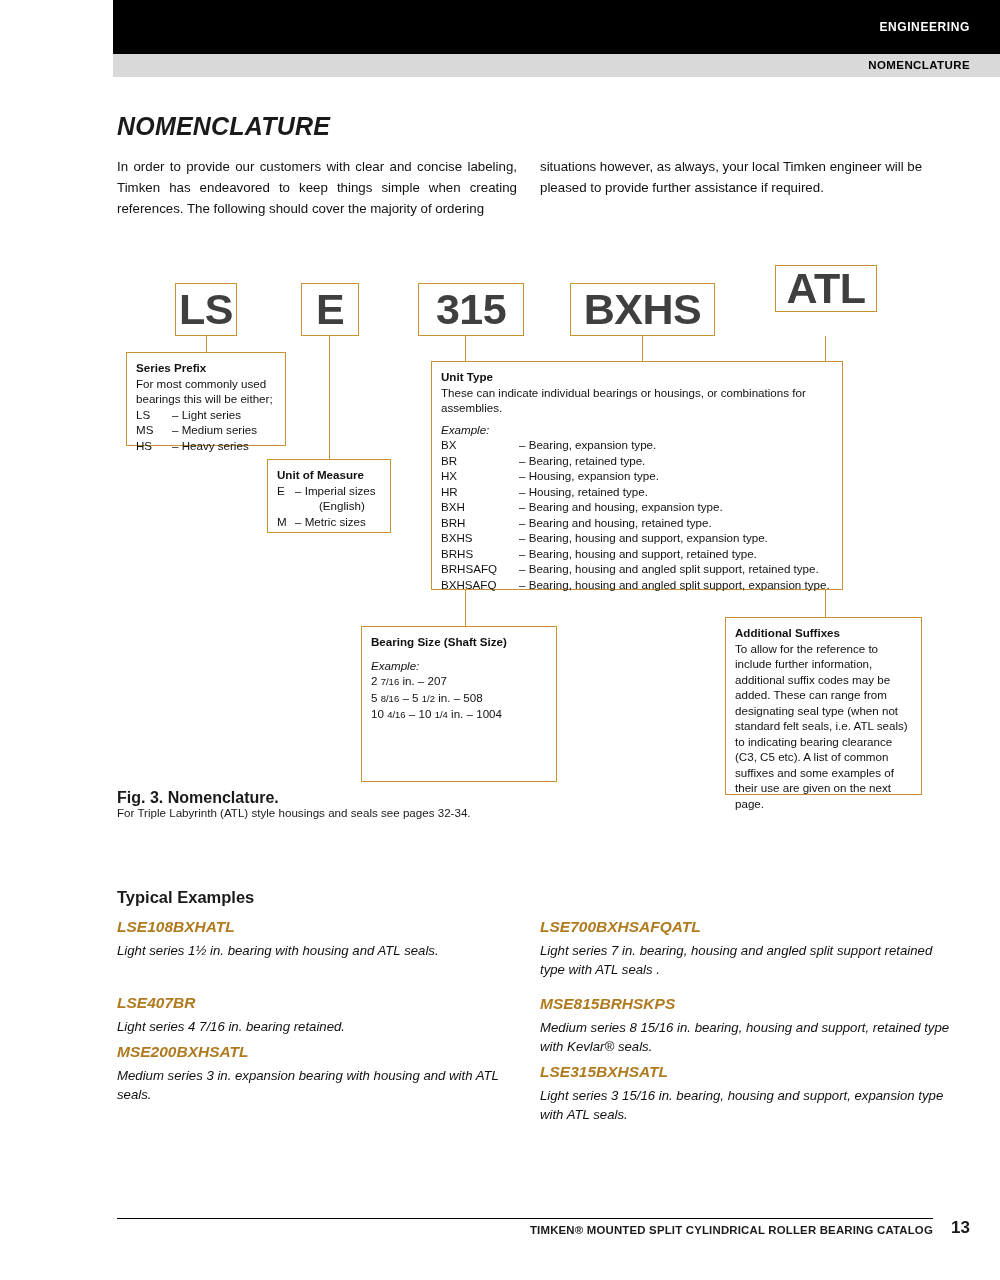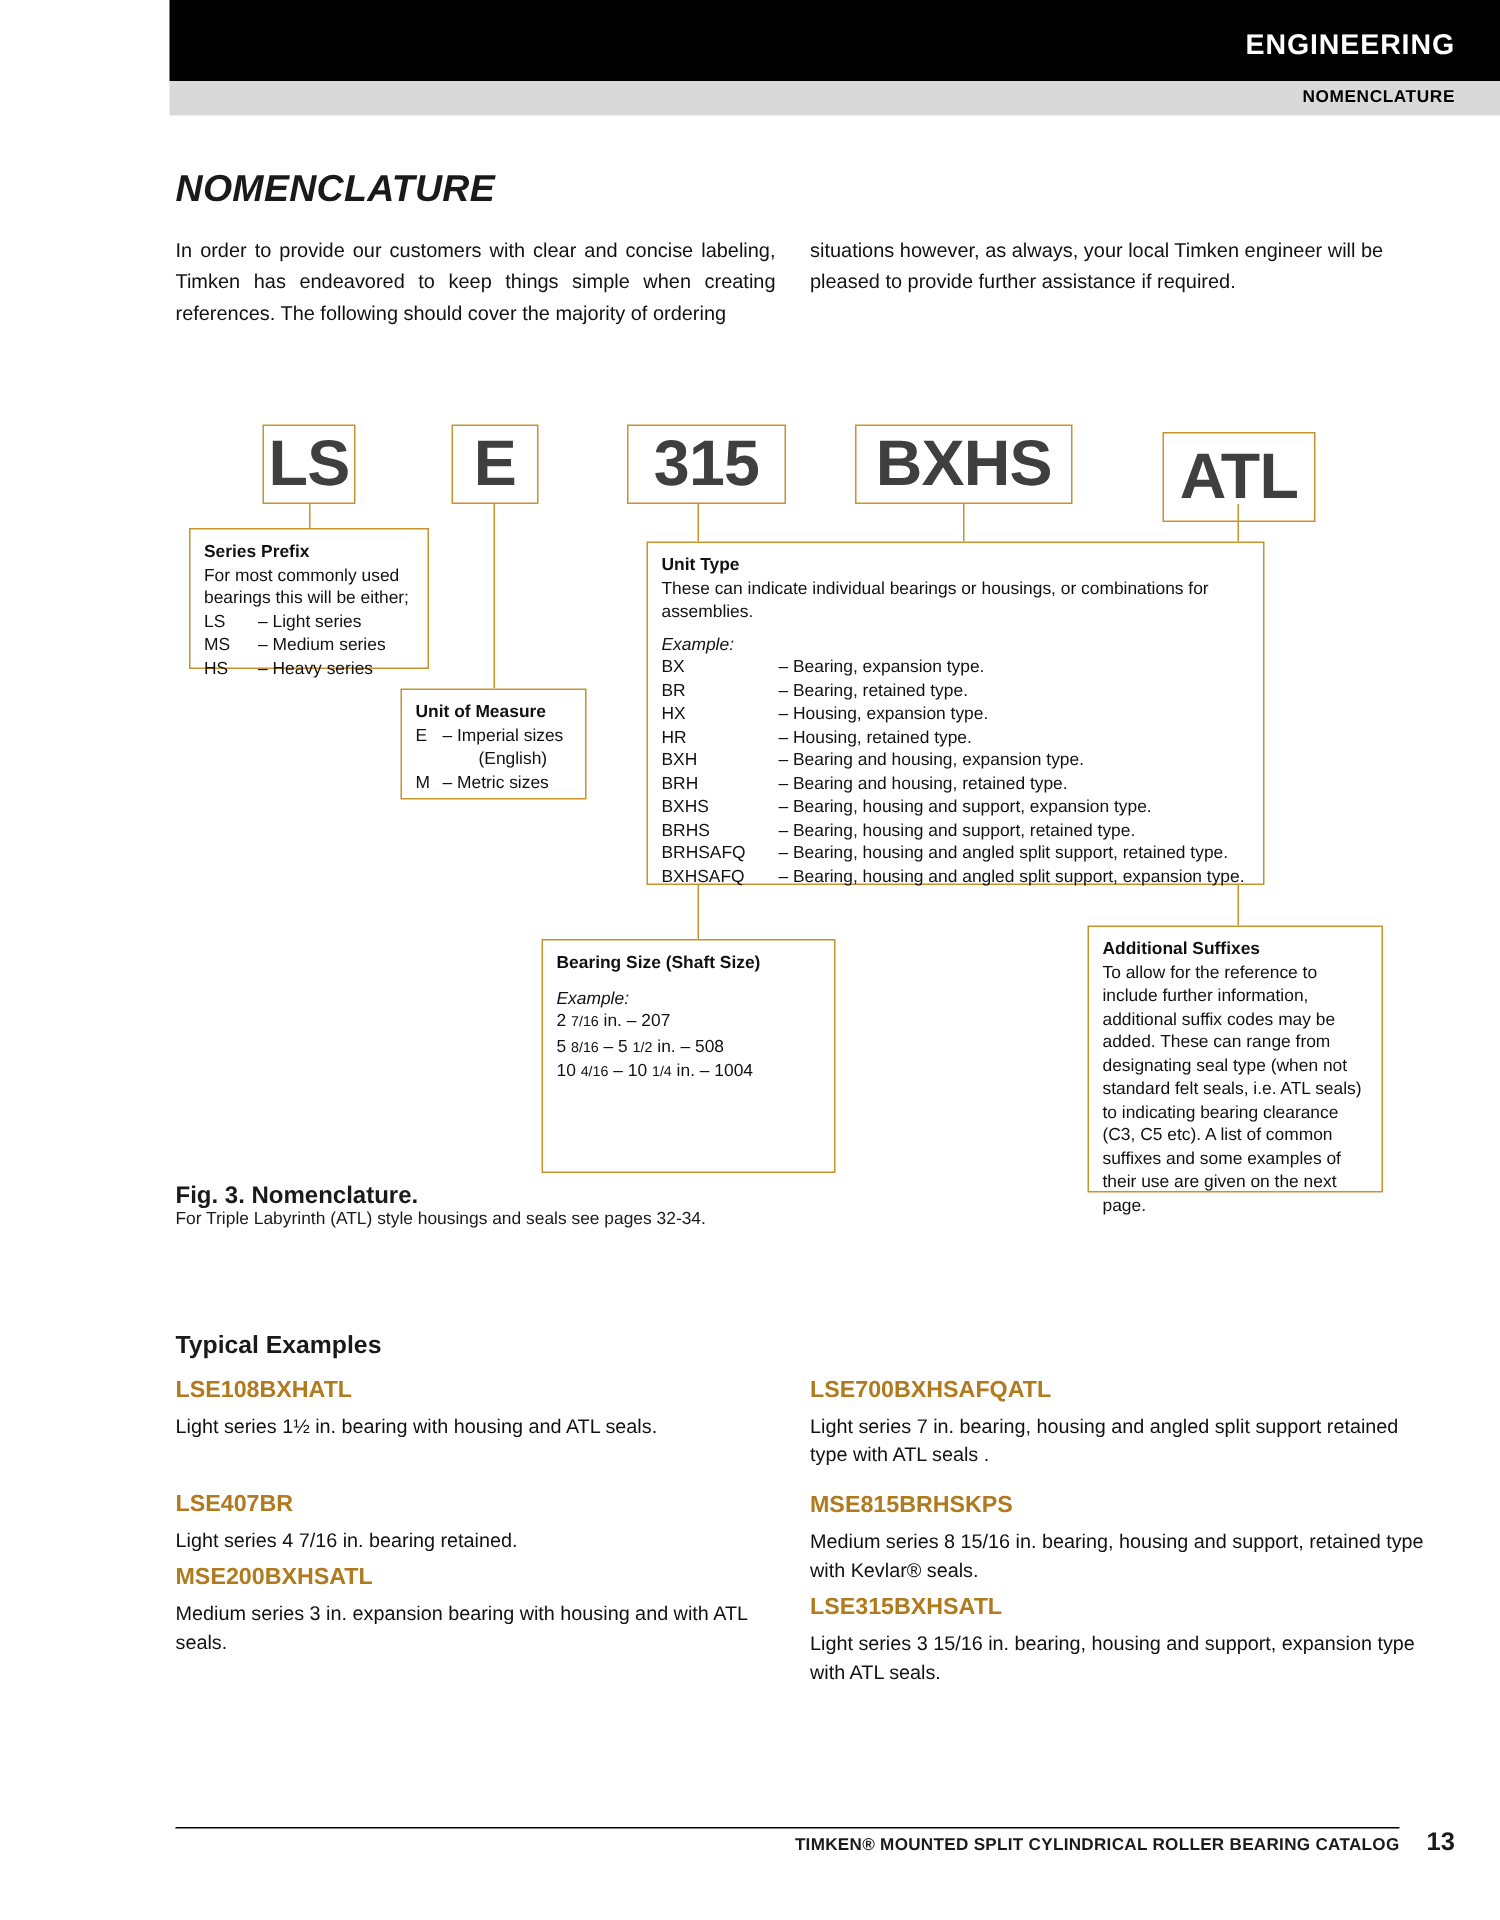--- a/index.html
+++ b/index.html
@@ -23,21 +23,21 @@
   .header-black {
     position: absolute;
     left: 113px; top: 0;
     width: 887px; height: 54px;
     background: #000000;
   }
   .header-black .title {
     position: absolute;
     right: 30px; top: 20px;
     color: #ffffff;
-    font-size: 19px;
+    font-size: 12px;
     font-weight: bold;
     letter-spacing: 0.6px;
   }
   .header-gray {
     position: absolute;
     left: 113px; top: 54px;
     width: 887px; height: 23px;
     background: #d9d9d9;
   }
   .header-gray .subtitle {
@@ -76,21 +76,21 @@
     justify-content: center;
     font-size: 43px;
     font-weight: bold;
     color: #3f3f3f;
     letter-spacing: -0.5px;
   }
   .cb-ls   { left: 175px; top: 283px; width: 62px;  height: 53px; }
   .cb-e    { left: 301px; top: 283px; width: 58px;  height: 53px; }
   .cb-315  { left: 418px; top: 283px; width: 106px;  height: 53px; }
   .cb-bxhs { left: 570px; top: 283px; width: 145px; height: 53px; }
-  .cb-atl  { left: 775px; top: 288px; width: 102px; height: 60px; }
+  .cb-atl  { left: 775px; top: 265px; width: 102px; height: 47px; }
 
   .callout {
     position: absolute;
     border: 1px solid #c8932e;
     background: #ffffff;
     font-size: 11.6px;
     line-height: 15.5px;
     color: #111;
     padding: 7px 9px 8px 9px;
   }
@@ -123,21 +123,21 @@
   }
   .fig-caption .b { font-weight: bold; font-size: 16px; }
 
   
   .examples-title {
     position: absolute;
     left: 117px; top: 888px;
     font-size: 16.5px;
     font-weight: bold;
   }
-  .ex { position: absolute; }
+  .ex { position: absolute; font-style: italic; }
   .ex .name {
     font-size: 15.5px;
     font-weight: bold;
     color: #b07a1e;
     margin-bottom: 5px;
   }
   .ex .desc {
     font-size: 13.2px;
     line-height: 19px;
     color: #111;

